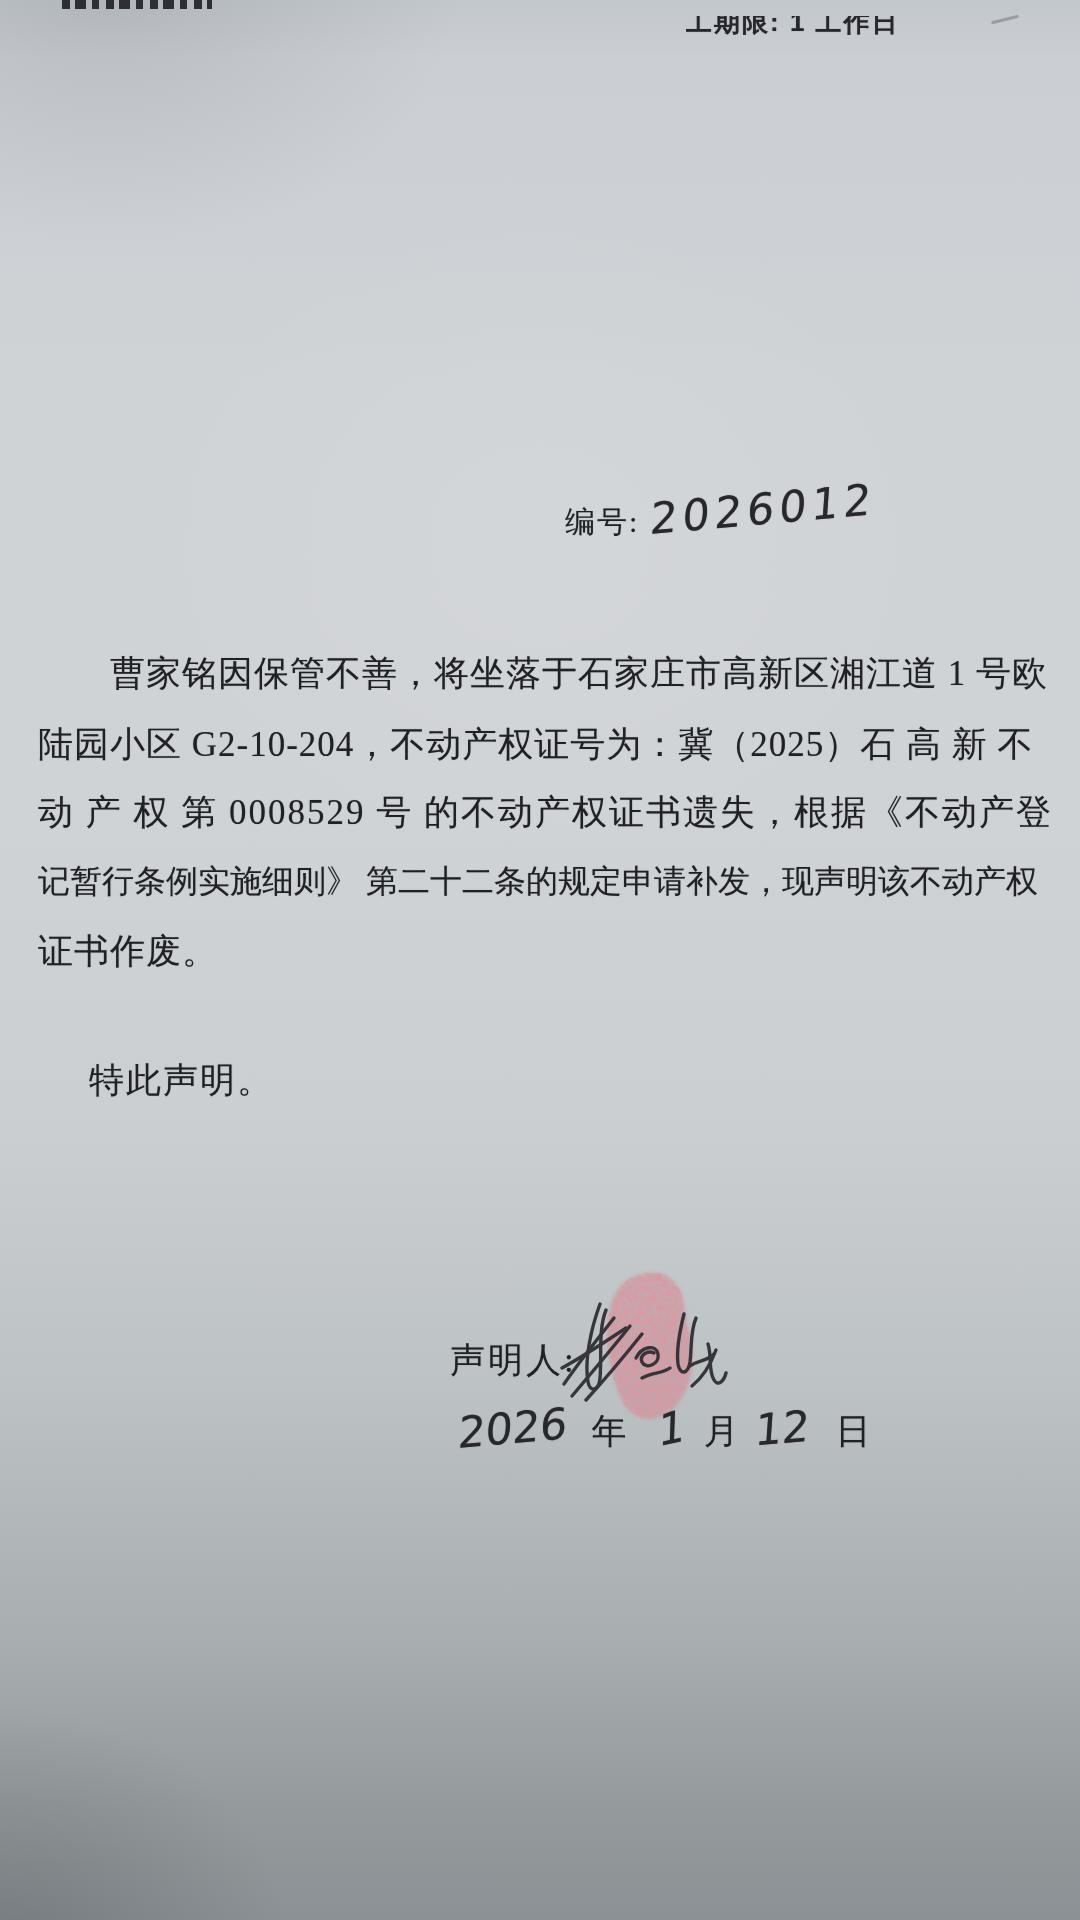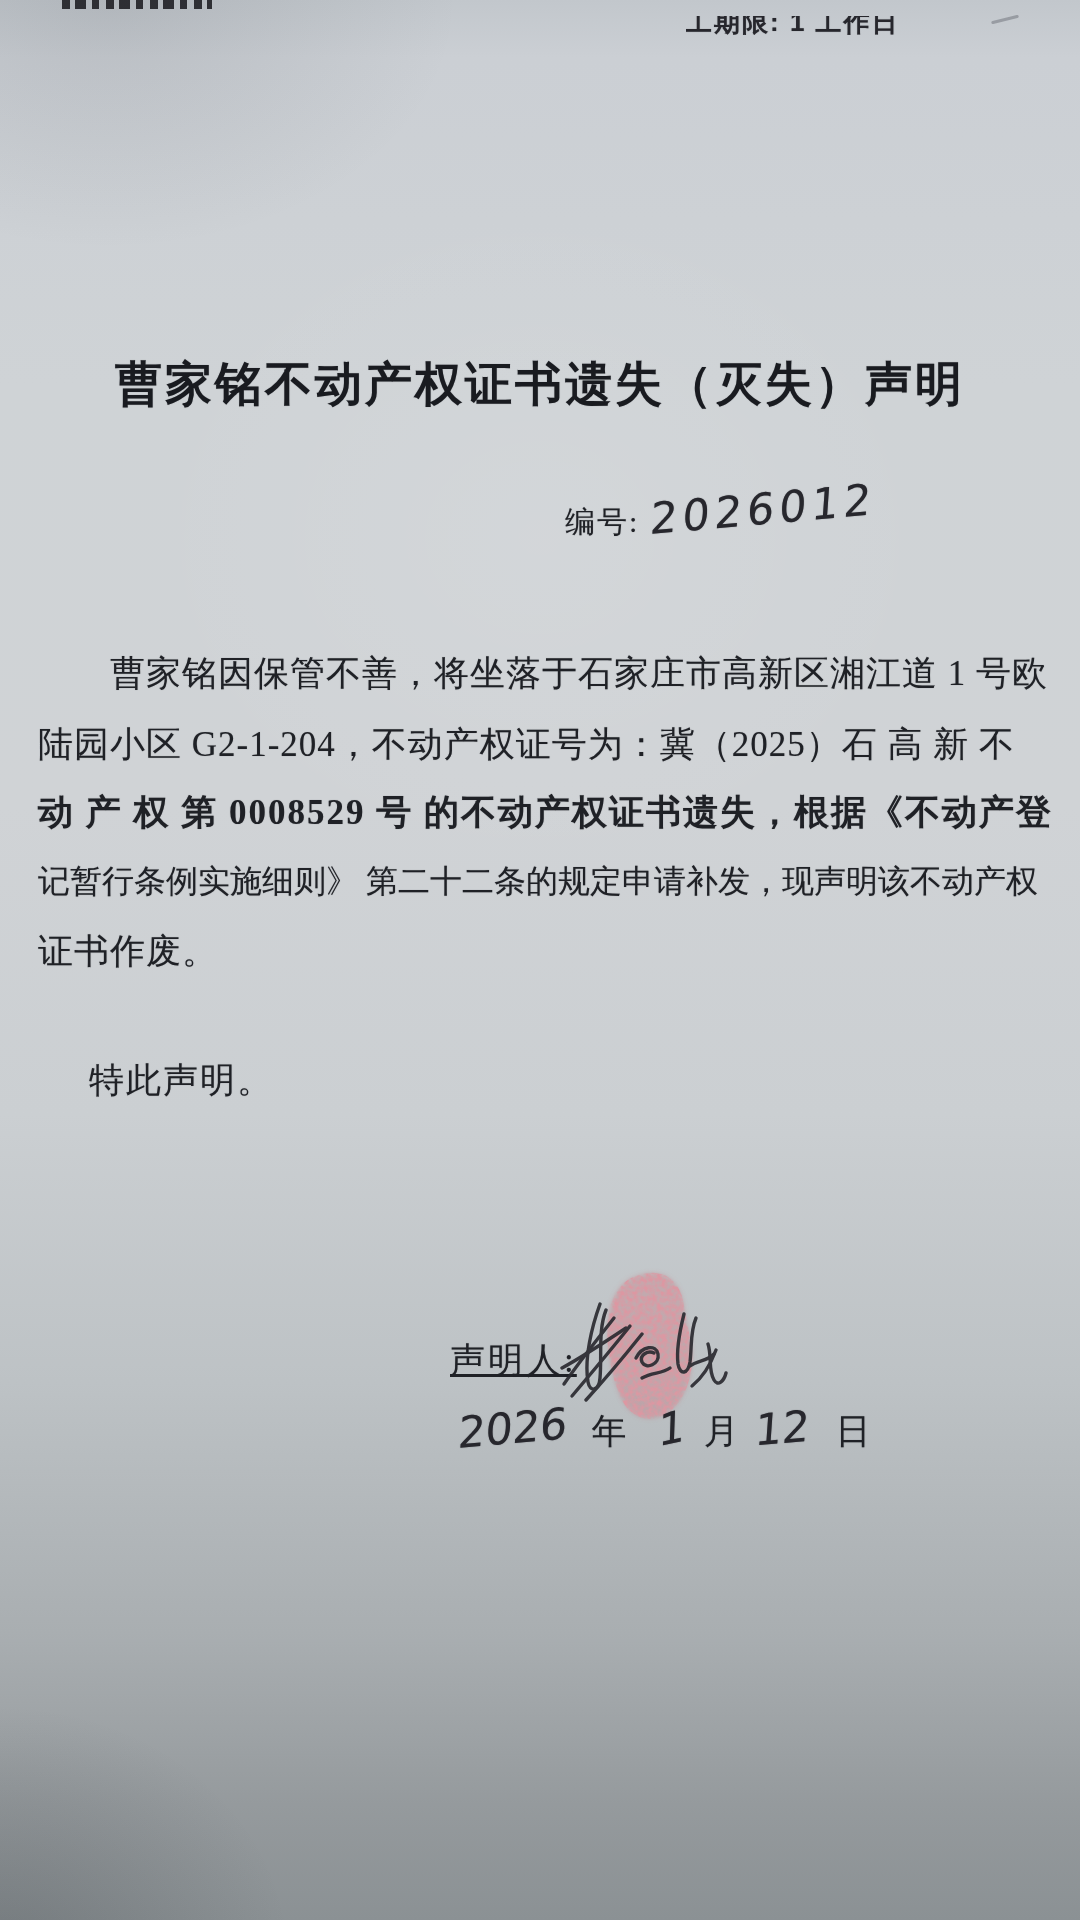--- a/index.html
+++ b/index.html
@@ -44,25 +44,25 @@
   .serial{left:565px;top:502px;font-size:30px;letter-spacing:2px;}
   .hand{
     font-family:"DejaVu Sans",sans-serif;color:#27272d;font-weight:400;
     display:inline-block;transform:rotate(-5deg) skewX(-9deg);
     text-shadow:0 0 1px rgba(25,25,32,.5);
   }
   .serial-value{left:650px;top:484px;font-size:43px;letter-spacing:5px;position:absolute;}
   .bodyline{left:38px;font-size:35px;letter-spacing:1px;white-space:nowrap;}
   .l1{top:650px;left:110px;font-family:Liberation Serif, serif;}
   .l2{top:721px;}
-  .l3{top:789px;letter-spacing:2px;font-weight:bold;}
+  .l3{top:789px;letter-spacing:2px;}
   .l4{top:860px;font-size:32px;letter-spacing:0;}
   .l5{top:928px;}
   .closing{left:89px;top:1057px;font-size:35px;letter-spacing:2px;}
-  .sig-label{left:450px;top:1337px;font-size:35px;letter-spacing:3px;text-decoration:underline;}
+  .sig-label{left:450px;top:1337px;font-size:35px;letter-spacing:3px;}
   .fingerprint{position:absolute;left:586px;top:1268px;width:136px;height:162px;}
   .signature{position:absolute;left:556px;top:1296px;width:172px;height:112px;}
   .date-row{left:458px;top:1403px;white-space:nowrap;}
   .date-row .hand{font-size:43px;}
   .date-row .print{font-size:35px;letter-spacing:0;display:inline-block;}
   .dl-year{margin-left:0;}
   .pl-year{margin-left:20px;}
   .dl-month{margin-left:28px;transform:rotate(-12deg) skewX(-14deg);}
   .pl-month{margin-left:14px;}
   .dl-day{margin-left:12px;}
@@ -73,27 +73,26 @@
 
 <div class="page">
   <div class="paper-shading"></div>
 
   <div class="frag-left"></div>
   <div class="frag-right">
     <span>工期限: 1 工作日</span>
   </div>
   <div class="smudge"></div>
 
-  <h1 class="txt title">曹家铭不动产权证书遗失（灭失）声明</h1>
 
   <div class="txt serial">编号:</div>
   <div class="hand serial-value">2026012</div>
 
   <div class="txt bodyline l1">曹家铭因保管不善，将坐落于石家庄市高新区湘江道 1 号欧</div>
-  <div class="txt bodyline l2">陆园小区 G2-1-204，不动产权证号为：冀（2025）石 高 新 不</div>
+  <div class="txt bodyline l2">陆园小区 G2-10-204，不动产权证号为：冀（2025）石 高 新 不</div>
   <div class="txt bodyline l3">动 产 权 第  0008529  号 的不动产权证书遗失，根据《不动产登</div>
   <div class="txt bodyline l4">记暂行条例实施细则》 第二十二条的规定申请补发，现声明该不动产权</div>
   <div class="txt bodyline l5">证书作废。</div>
 
   <div class="txt closing">特此声明。</div>
 
   <div class="txt sig-label">声明人:</div>
 
   <div class="fingerprint">
     <svg width="136" height="162" viewBox="0 0 136 162" xmlns="http://www.w3.org/2000/svg">

